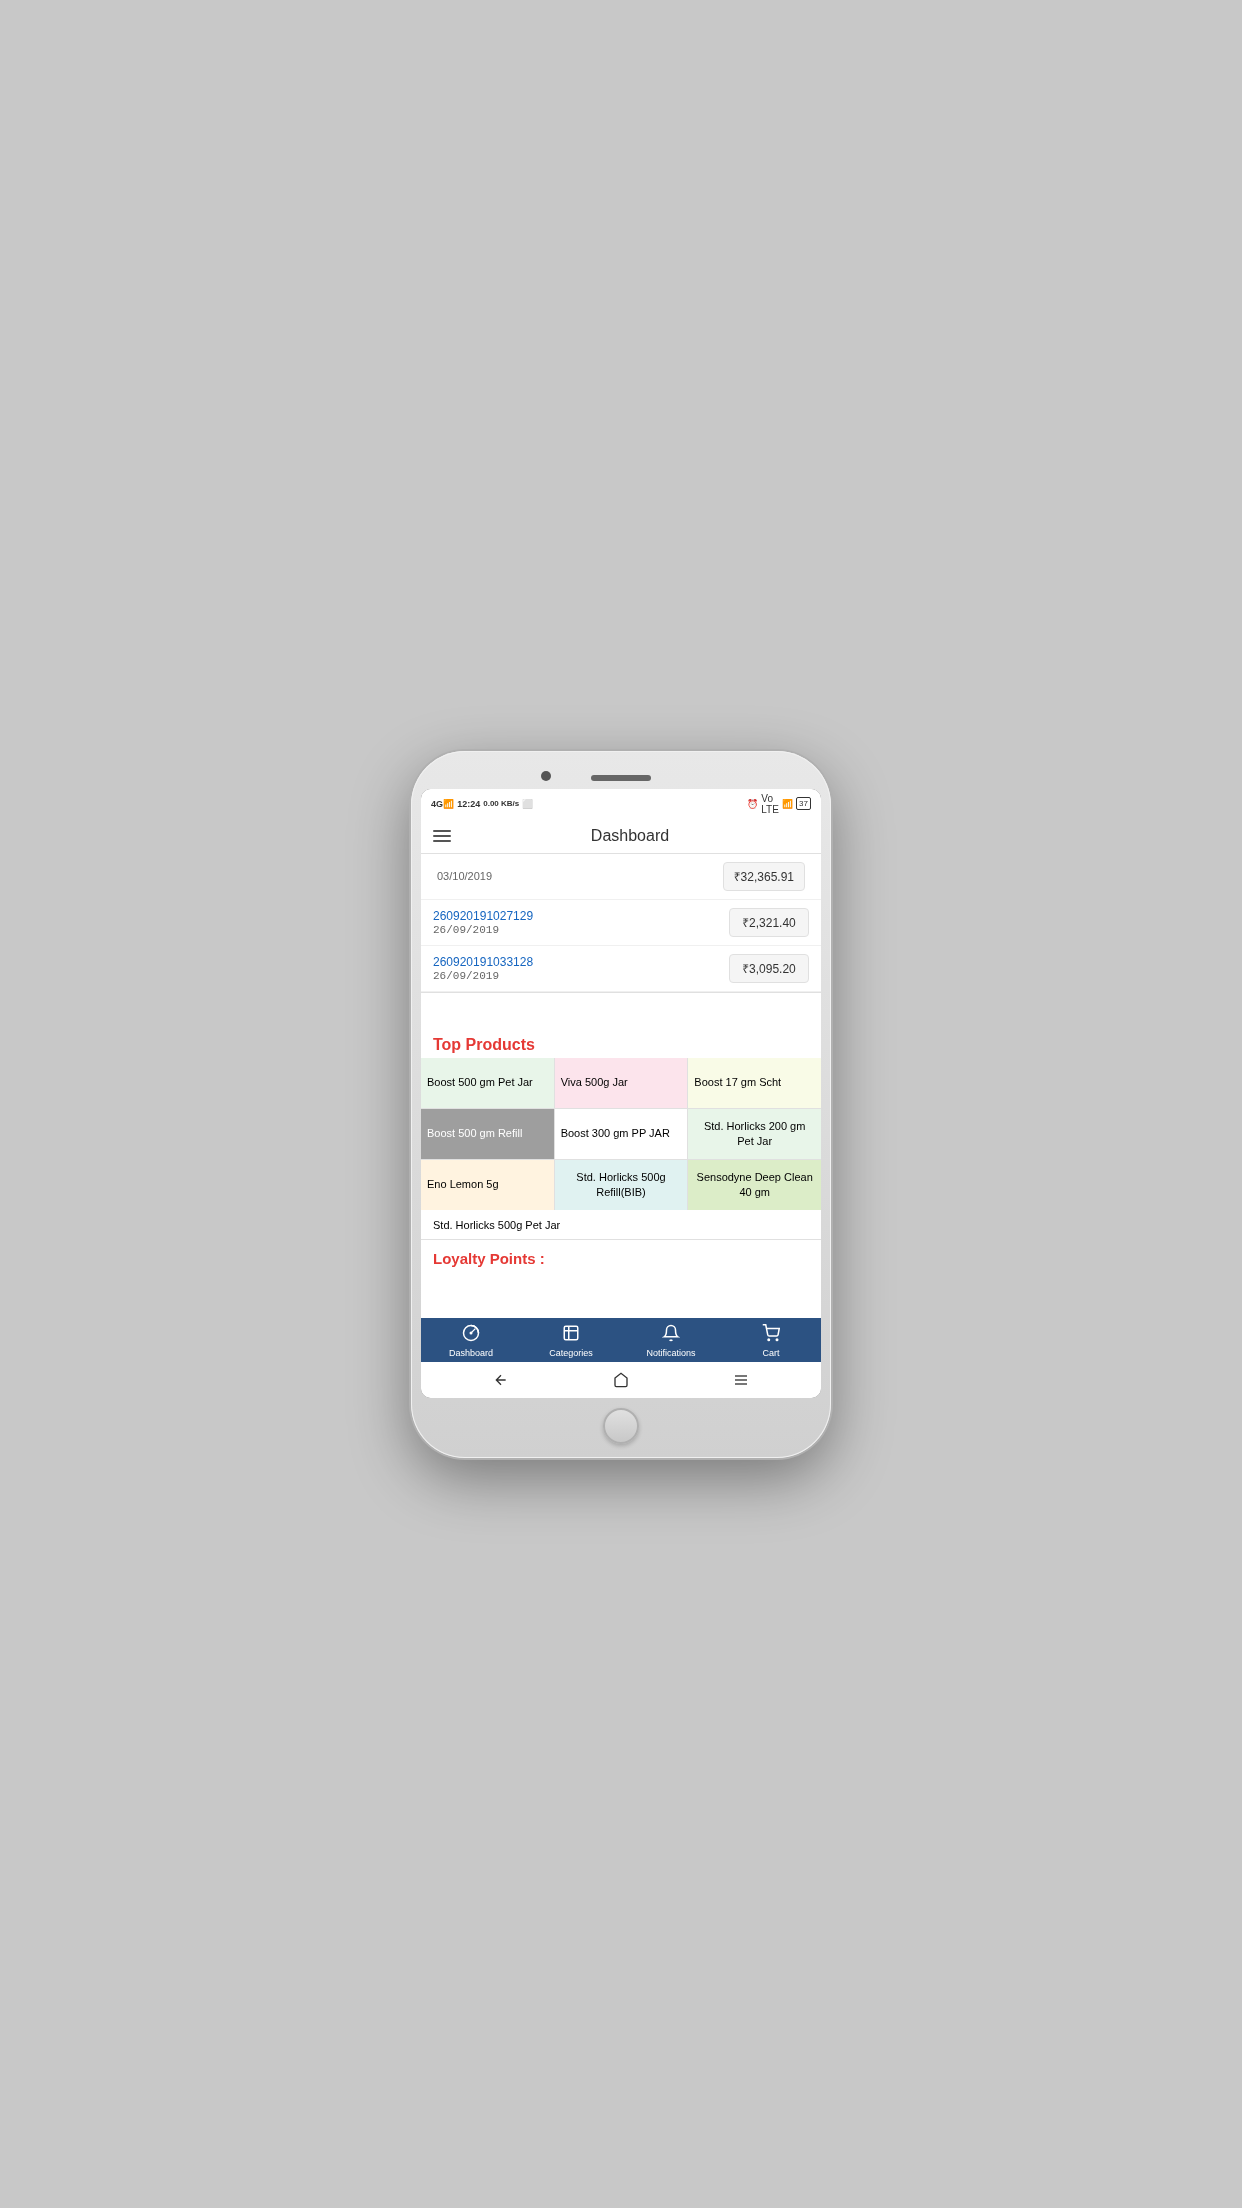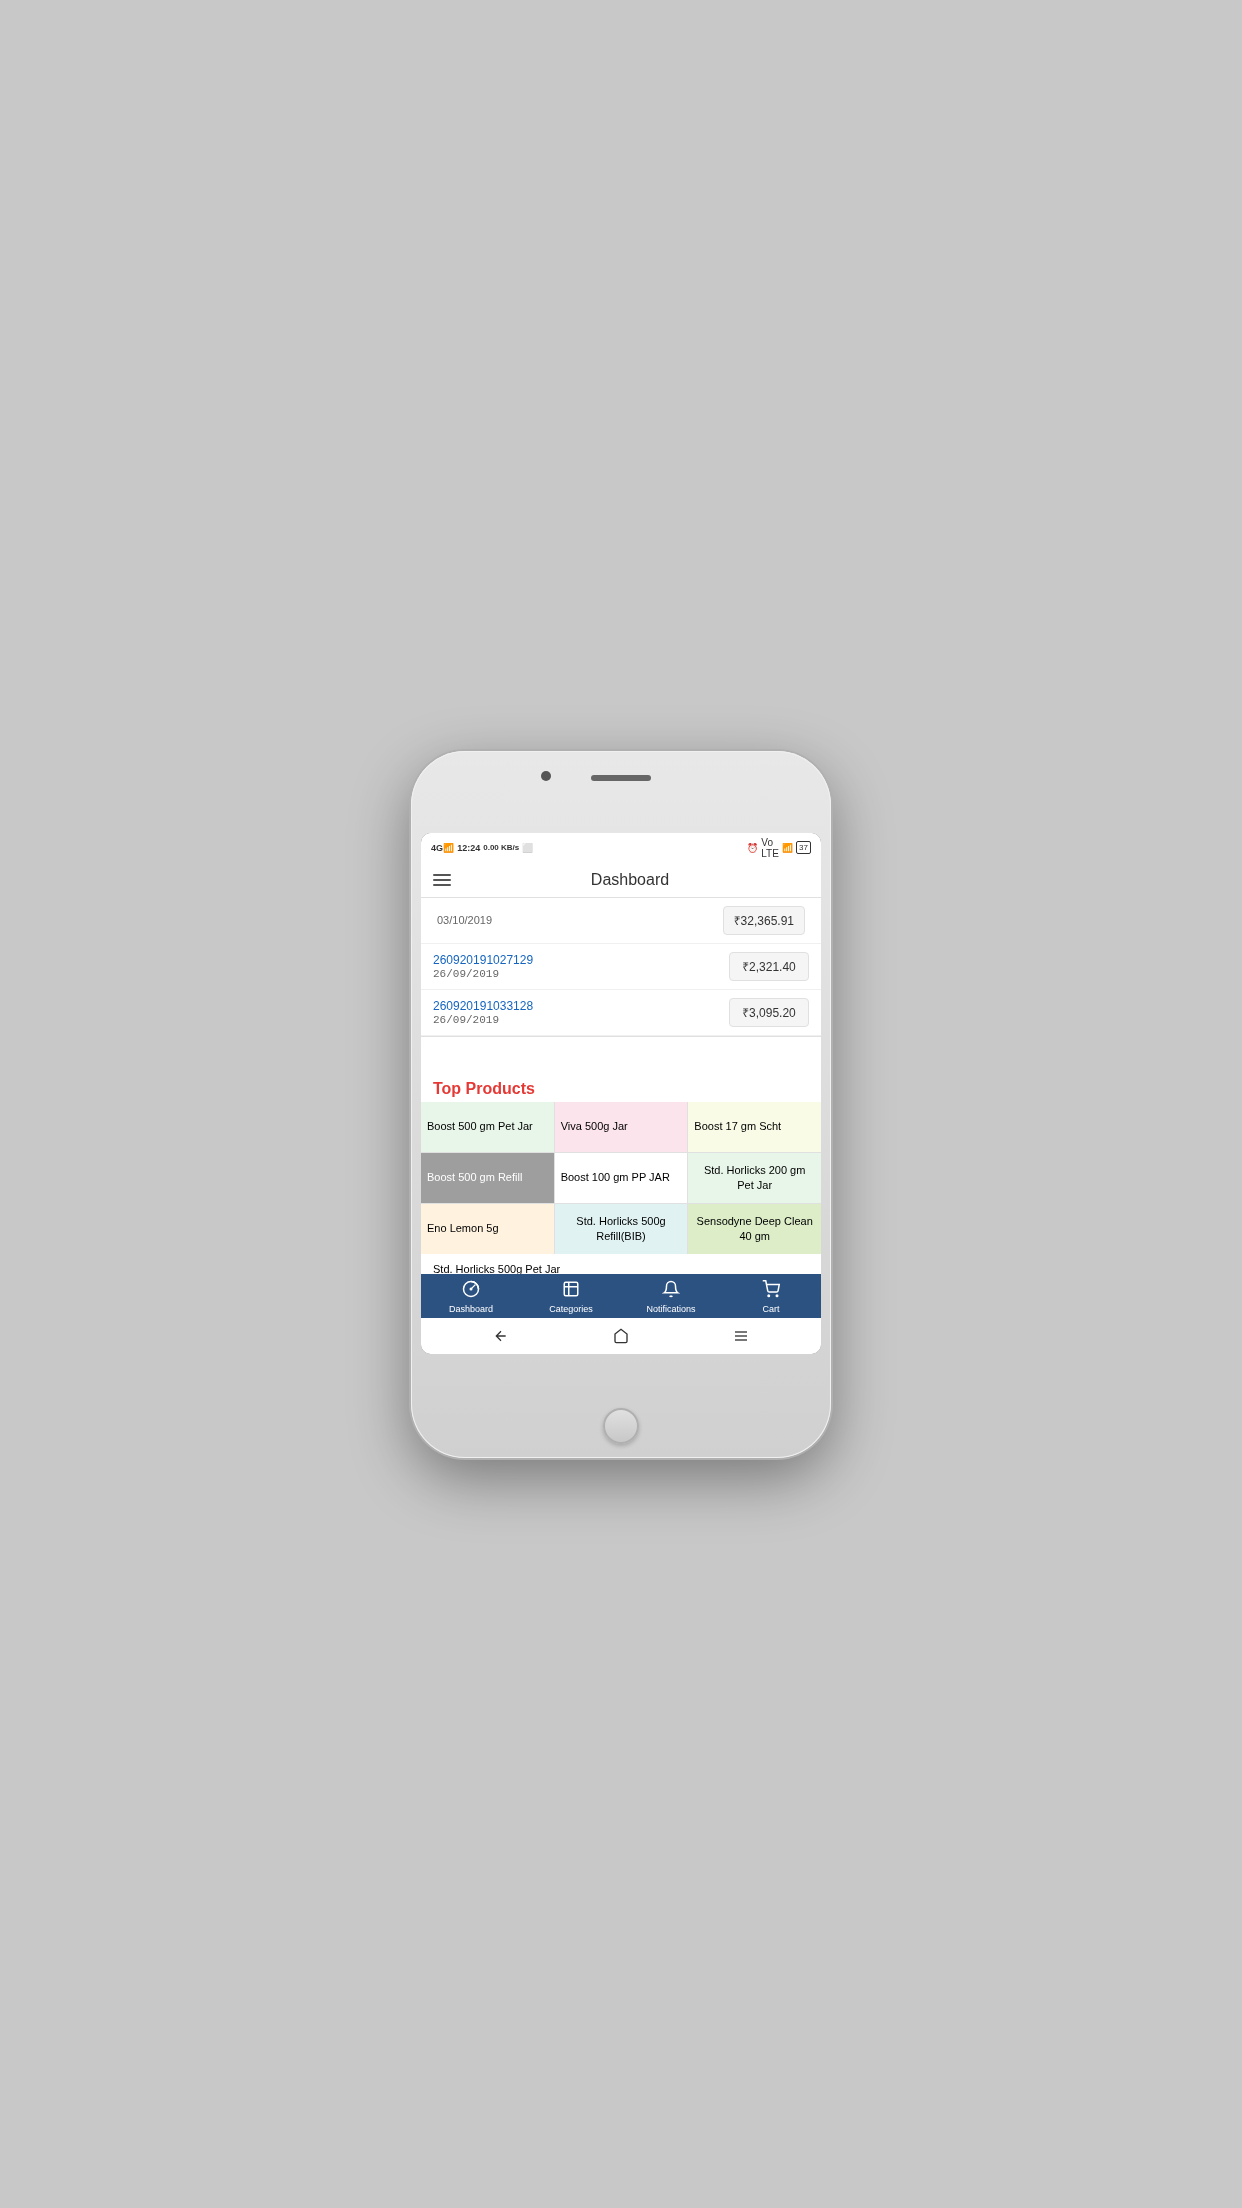--- a/index.html
+++ b/index.html
@@ -18,21 +18,20 @@
       width: 420px;
       height: 707px;
       background: linear-gradient(180deg, #e8e8e8 0%, #d0d0d0 100%);
       border-radius: 54px;
       padding: 10px;
       box-shadow: 0 0 0 2px #b0b0b0, 0 20px 60px rgba(0,0,0,0.4), inset 0 0 0 1px #f0f0f0;
       position: relative;
       display: flex;
       flex-direction: column;
       align-items: center;
-      gap: 44px;
     }
 
     .phone-notch-area {
       width: 100%;
       display: flex;
       justify-content: center;
       align-items: center;
       padding: 8px 0 4px 0;
       position: relative;
     }
@@ -413,21 +412,21 @@
               <span>Viva 500g Jar</span>
             </div>
             <div class="product-cell yellow-green">
               <span>Boost 17 gm Scht</span>
             </div>
 
             <div class="product-cell gray">
               <span>Boost 500 gm Refill</span>
             </div>
             <div class="product-cell white">
-              <span>Boost 100 gm PP JAR</span>
+              <span>Boost 300 gm PP JAR</span>
             </div>
             <div class="product-cell light-green">
               <span>Std. Horlicks 200 gm Pet Jar</span>
             </div>
 
             <div class="product-cell salmon">
               <span>Eno Lemon 5g</span>
             </div>
             <div class="product-cell teal-light">
               <span>Std. Horlicks 500g Refill(BIB)</span>

